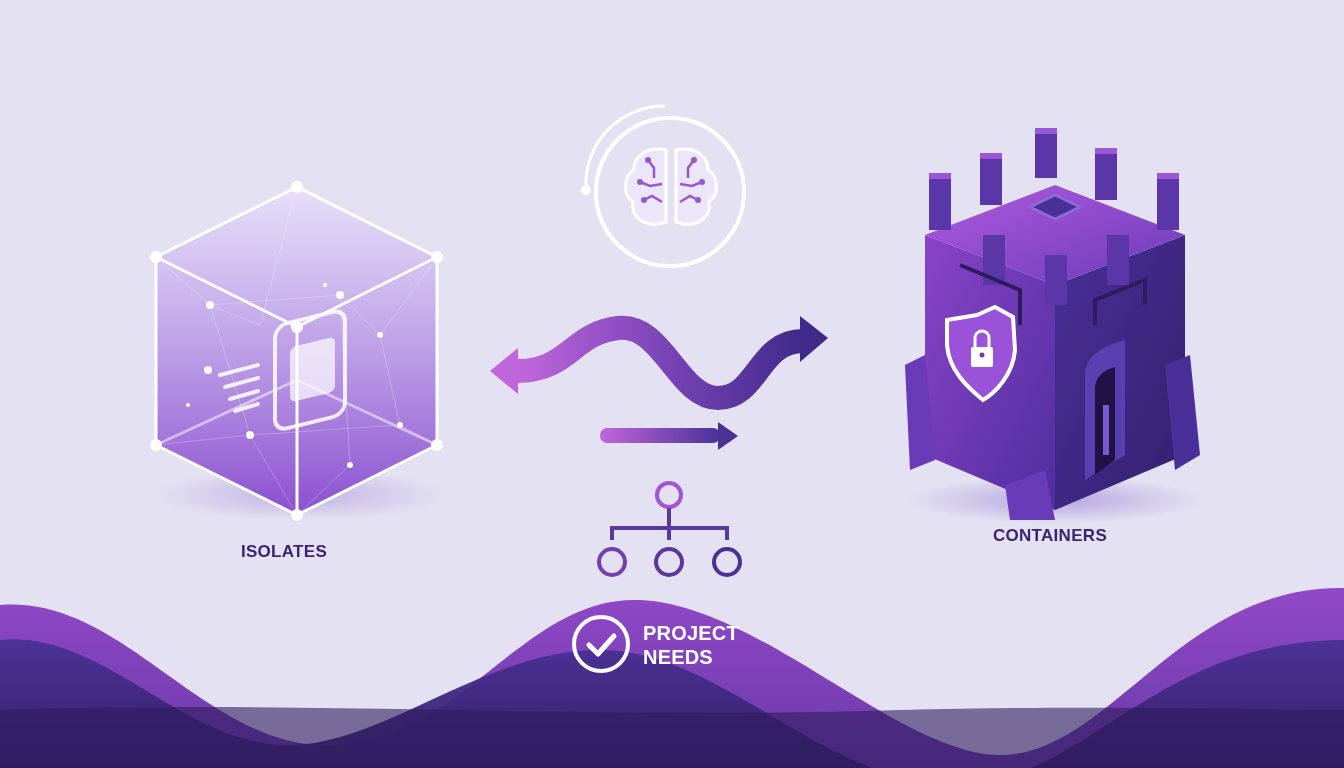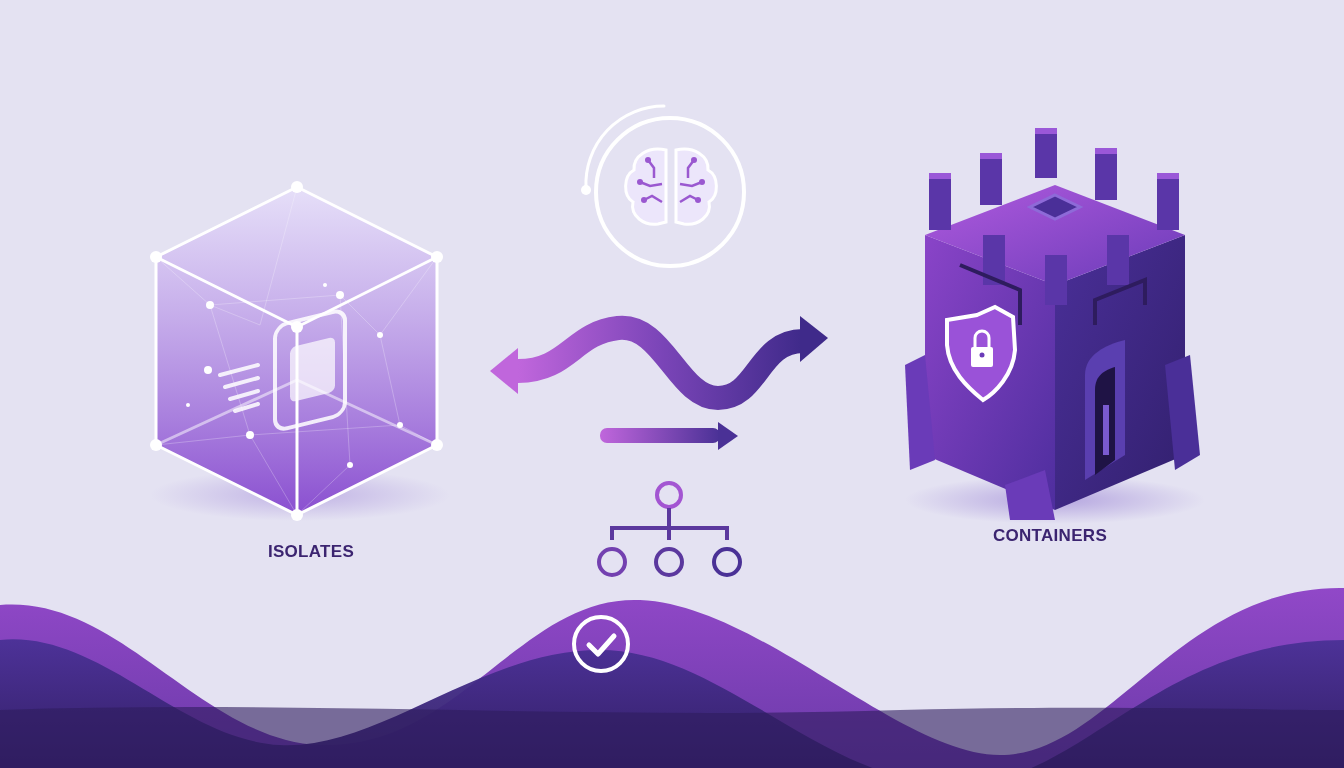--- a/index.html
+++ b/index.html
@@ -85,21 +85,21 @@
       <circle cx="210" cy="290" r="3"></circle>
         <circle cx="185" cy="110" r="2"></circle>
         <circle cx="48" cy="230" r="2"></circle>
     </g>
     <g stroke="#ffffff" stroke-opacity="0.85" stroke-width="4" fill="none" stroke-linecap="round">
       <rect x="135" y="145" width="70" height="105" rx="12" transform="skewY(-14) translate(0,40)"></rect>
       <path d="M80,200 L118,190 M85,212 L118,203 M90,224 L118,216 M95,236 L118,229"></path>
     </g>
     <rect x="150" y="170" width="45" height="55" rx="6" fill="#ffffff" fill-opacity="0.7" transform="skewY(-14) translate(0,40)"></rect>
   </svg>
-  <div class="label" style="left:251px;top:542px;width:120px">ISOLATES</div>
+  <div class="label" style="left:224px;top:542px;width:120px">ISOLATES</div>
 
   <svg class="abs" style="left:578px;top:98px" width="180" height="180" viewBox="0 0 180 180">
     <path d="M86,8 A78,78 0 0 0 8,90" fill="none" stroke="#ffffff" stroke-width="3" stroke-linecap="round"></path>
     <circle cx="8" cy="92" r="5" fill="#ffffff"></circle>
     <circle cx="92" cy="94" r="74" fill="none" stroke="#ffffff" stroke-width="4"></circle>
     <g fill="#ece6fb" stroke="#ffffff" stroke-width="3">
       <path d="M88,52 C70,48 55,58 56,72 C45,78 45,98 55,104 C52,118 66,128 80,126 L88,124 Z"></path>
       <path d="M98,52 C116,48 131,58 130,72 C141,78 141,98 131,104 C134,118 120,128 106,126 L98,124 Z"></path>
     </g>
     <g stroke="#9a58d0" stroke-width="2.5" fill="none">
@@ -151,20 +151,24 @@
       <circle cx="20" cy="82" r="13" stroke="#7340b0"></circle>
       <circle cx="77" cy="82" r="13" stroke="#5b389e"></circle>
       <circle cx="135" cy="82" r="13" stroke="#4a3196"></circle>
     </g>
   </svg>
 
   <svg class="abs" style="left:569px;top:612px" width="64" height="64" viewBox="0 0 64 64">
     <circle cx="32" cy="32" r="27" fill="none" stroke="#ffffff" stroke-width="4"></circle>
     <path d="M20,33 L29,42 L45,24" fill="none" stroke="#ffffff" stroke-width="5" stroke-linecap="round" stroke-linejoin="round"></path>
   </svg>
+  <div class="bottom-label" style="left:643px;top:621px">
+    <div>PROJECT</div>
+    <div>NEEDS</div>
+  </div>
 
   <svg class="abs" style="left:895px;top:125px" width="320" height="400" viewBox="0 0 320 400">
     <defs>
       <linearGradient id="towerL" x1="0" y1="0" x2="1" y2="1">
         <stop offset="0" stop-color="#8a44c8"></stop>
         <stop offset="1" stop-color="#4e2e9e"></stop>
       </linearGradient>
       <linearGradient id="towerR" x1="0" y1="0" x2="1" y2="1">
         <stop offset="0" stop-color="#4a2f98"></stop>
         <stop offset="1" stop-color="#32206e"></stop>

